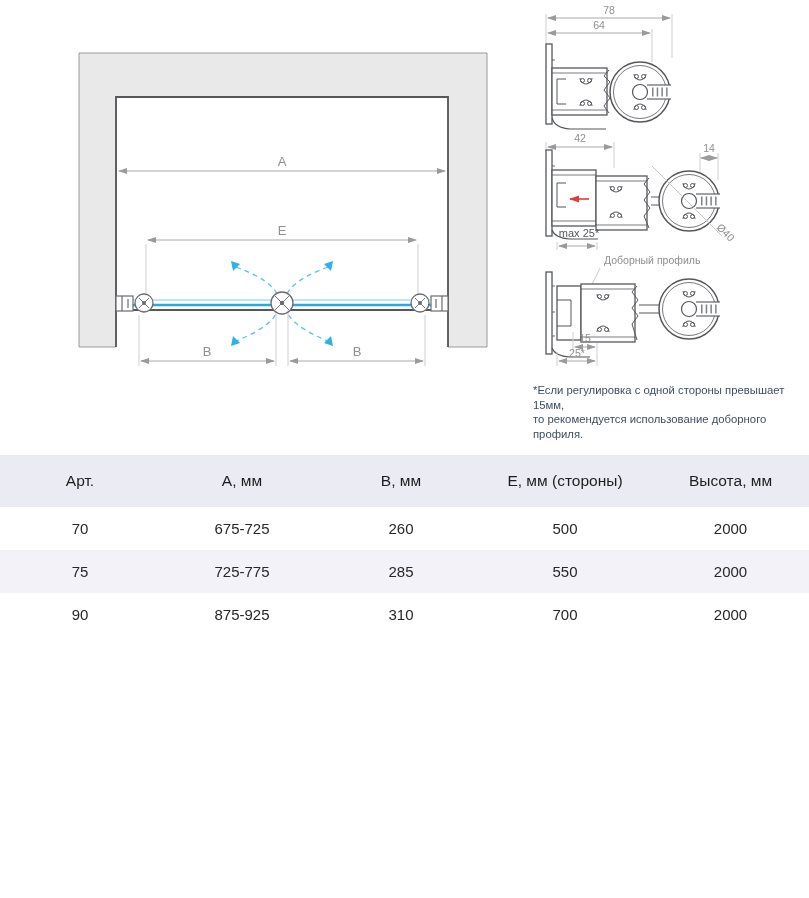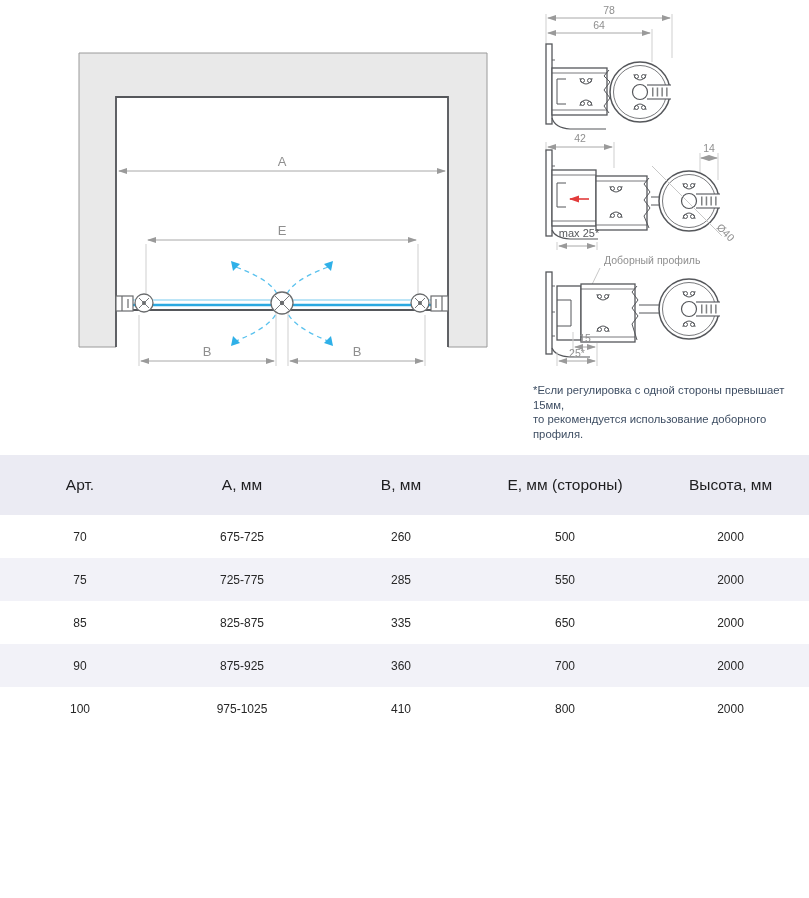--- a/index.html
+++ b/index.html
@@ -15,29 +15,29 @@
   .dim-label{fill:#8f8f8f;font-size:13px;}
   .dim-small{fill:#8f8f8f;font-size:10.5px;}
   .dim-dark{fill:#55575b;font-size:11px;}
   .footnote{
     position:absolute;left:533px;top:383px;width:278px;
     font-size:11.3px;line-height:14.6px;color:#3e4e63;
   }
   table.sizes{
     border-collapse:collapse;width:809px;table-layout:fixed;
   }
-  table.sizes thead tr{background:#ebebf3;height:60px;}
+  table.sizes thead tr{background:#ebebf3;height:52px;}
   table.sizes th{
     font-size:15.5px;font-weight:500;color:#1d1d1f;
     text-align:center;padding:0;
   }
   table.sizes tbody tr{height:43px;background:#ffffff;}
   table.sizes tbody tr:nth-child(even){background:#f2f2f8;}
   table.sizes td{
-    font-size:12px;color:#272727;text-align:center;padding:0;
+    font-size:15px;color:#272727;text-align:center;padding:0;
   }
 </style>
 </head>
 <body>
 
 <div class="top">
   <svg width="809" height="455" viewBox="0 0 809 455">
     <defs>
       <marker id="mGray" markerWidth="9" markerHeight="7" refX="8" refY="3" orient="auto-start-reverse" markerUnits="userSpaceOnUse">
         <path d="M0,0 L9,3 L0,6 Z" fill="#9a9a9a"></path>
@@ -271,34 +271,20 @@
       <td>2000</td>
     </tr>
     <tr>
       <td>75</td>
       <td>725-775</td>
       <td>285</td>
       <td>550</td>
       <td>2000</td>
     </tr>
     <tr>
-      <td>85</td>
-      <td>825-875</td>
-      <td>335</td>
-      <td>650</td>
-      <td>2000</td>
-    </tr>
-    <tr>
       <td>90</td>
       <td>875-925</td>
-      <td>360</td>
+      <td>310</td>
       <td>700</td>
       <td>2000</td>
     </tr>
-    <tr>
-      <td>100</td>
-      <td>975-1025</td>
-      <td>410</td>
-      <td>800</td>
-      <td>2000</td>
-    </tr>
   </tbody>
 </table>
 
 </body></html>

